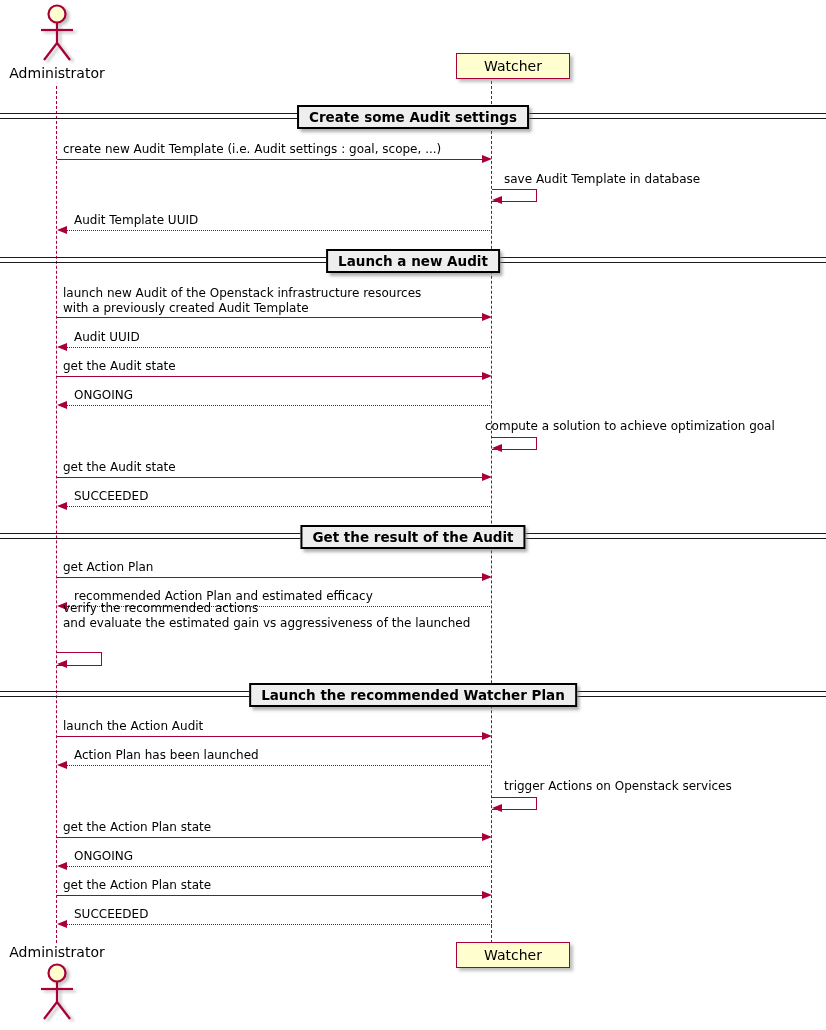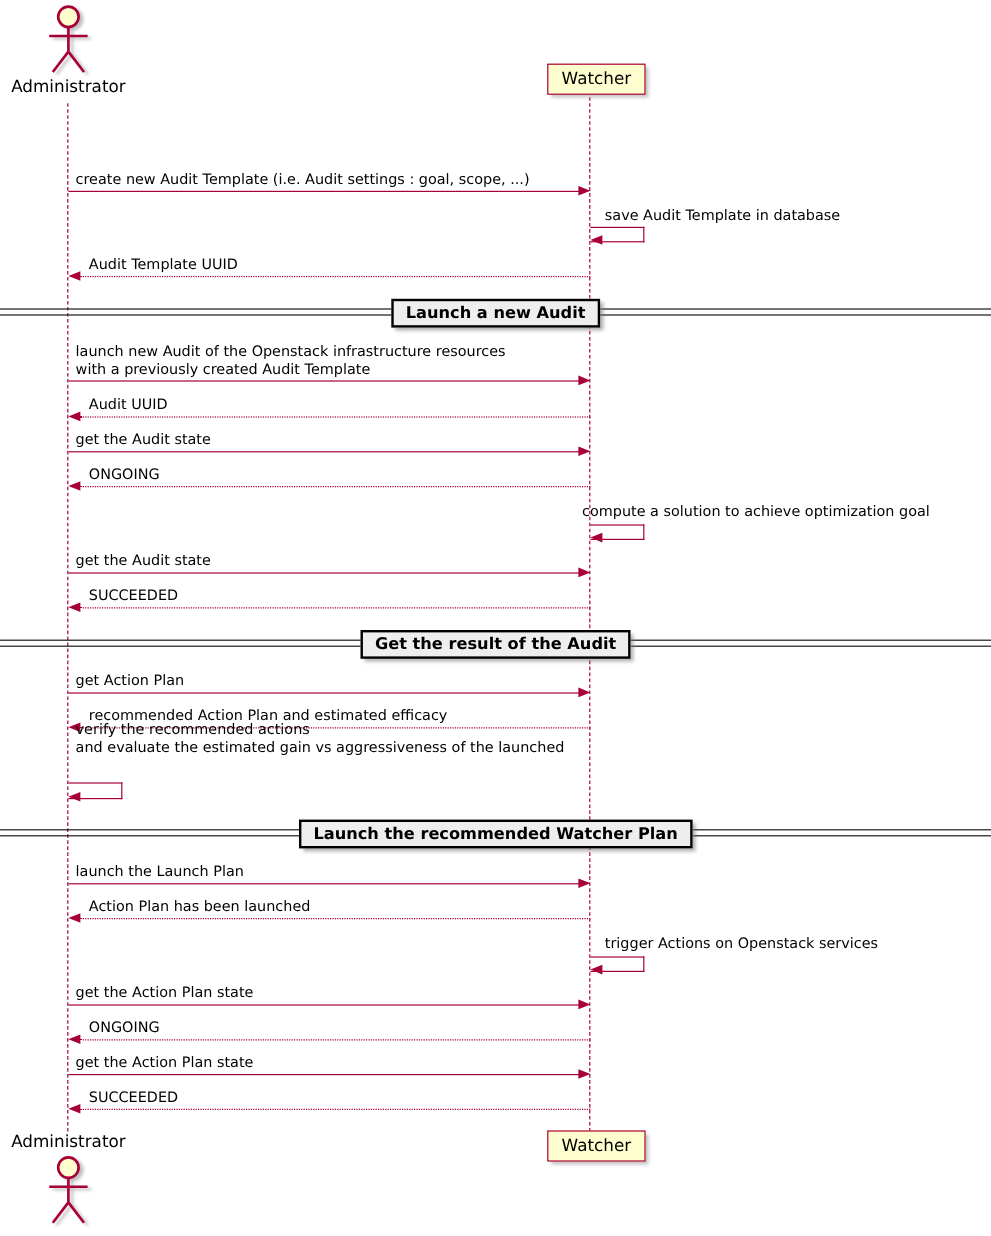--- a/index.html
+++ b/index.html
@@ -7,21 +7,21 @@
     --fill:#FEFECE;
     --divfill:#EEEEEE;
   }
   html,body{margin:0;padding:0;background:#fff;}
   body{font-family:"DejaVu Sans","Liberation Sans",sans-serif;color:#000;}
   .diagram{position:relative;width:826px;height:1030px;background:#fff;overflow:hidden;}
 
   .lifeline{position:absolute;width:0;border-left:1.3px dashed var(--accent);}
 
   .participant-box{position:absolute;background:var(--fill);border:1.6px solid var(--accent);
-    padding:4px 11px;font-size:14px;white-space:nowrap;box-shadow:3px 3px 3px rgba(140,140,140,.55);z-index:5;}
+    padding:4px 27px;font-size:14px;white-space:nowrap;box-shadow:3px 3px 3px rgba(140,140,140,.55);z-index:5;}
 
   .actor-group{position:absolute;width:110px;text-align:center;z-index:5;}
   .actor-group svg{display:block;margin:0 auto;filter:drop-shadow(3px 2px 1.5px rgba(140,140,140,.55));}
   .actor-label{font-size:14px;white-space:nowrap;}
 
   .divider{position:absolute;left:0;right:0;height:24px;z-index:4;}
   .divider-lines{position:absolute;left:0;right:0;top:8px;height:4px;
     border-top:1.8px solid #1a1a1a;border-bottom:1.8px solid #1a1a1a;}
   .divider-box{position:absolute;left:50%;transform:translateX(-50%);top:0;
     background:var(--divfill);border:2px solid #000;padding:2px 10px;
@@ -52,20 +52,24 @@
       <line x1="24" y1="19.5" x2="24" y2="40" stroke="#A80036" stroke-width="2.2"></line>
       <line x1="8" y1="27" x2="40" y2="27" stroke="#A80036" stroke-width="2.2"></line>
       <line x1="24" y1="40" x2="11" y2="57" stroke="#A80036" stroke-width="2.2"></line>
       <line x1="24" y1="40" x2="37" y2="57" stroke="#A80036" stroke-width="2.2"></line>
     </svg>
     <div class="actor-label">Administrator</div>
   </div>
 
   <div class="participant-box" style="left:456px;top:53px">Watcher</div>
 
+  <div class="divider" style="top:105px">
+    <div class="divider-lines"></div>
+    <div class="divider-box">Create some Audit settings</div>
+  </div>
 
   <div class="msg-label" style="left:63px;top:142px">create new Audit Template (i.e. Audit settings : goal, scope, ...)</div>
   <div class="arrow-line solid" style="left:57px;top:159px;width:426px"></div>
   <div class="arrowhead right" style="left:482px;top:155px"></div>
 
   <div class="msg-label" style="left:504px;top:172px">save Audit Template in database</div>
   <div class="self-loop" style="left:492px;top:189px;width:44px;height:11px"></div>
   <div class="arrowhead left" style="left:492px;top:196px"></div>
 
   <div class="msg-label" style="left:74px;top:213px">Audit Template UUID</div>
@@ -126,21 +130,21 @@
     <div>and evaluate the estimated gain vs aggressiveness of the launched</div>
   </div>
   <div class="self-loop" style="left:57px;top:652px;width:44px;height:12px"></div>
   <div class="arrowhead left" style="left:57px;top:660px"></div>
 
   <div class="divider" style="top:683px">
     <div class="divider-lines"></div>
     <div class="divider-box">Launch the recommended Watcher Plan</div>
   </div>
 
-  <div class="msg-label" style="left:63px;top:719px">launch the Launch Plan</div>
+  <div class="msg-label" style="left:63px;top:719px">launch the Action Audit</div>
   <div class="arrow-line solid" style="left:57px;top:736px;width:426px"></div>
   <div class="arrowhead right" style="left:482px;top:732px"></div>
 
   <div class="msg-label" style="left:74px;top:748px">Action Plan has been launched</div>
   <div class="arrow-line dotted" style="left:66px;top:765px;width:426px"></div>
   <div class="arrowhead left" style="left:57px;top:761px"></div>
 
   <div class="msg-label" style="left:504px;top:779px">trigger Actions on Openstack services</div>
   <div class="self-loop" style="left:492px;top:797px;width:44px;height:11px"></div>
   <div class="arrowhead left" style="left:492px;top:804px"></div>

